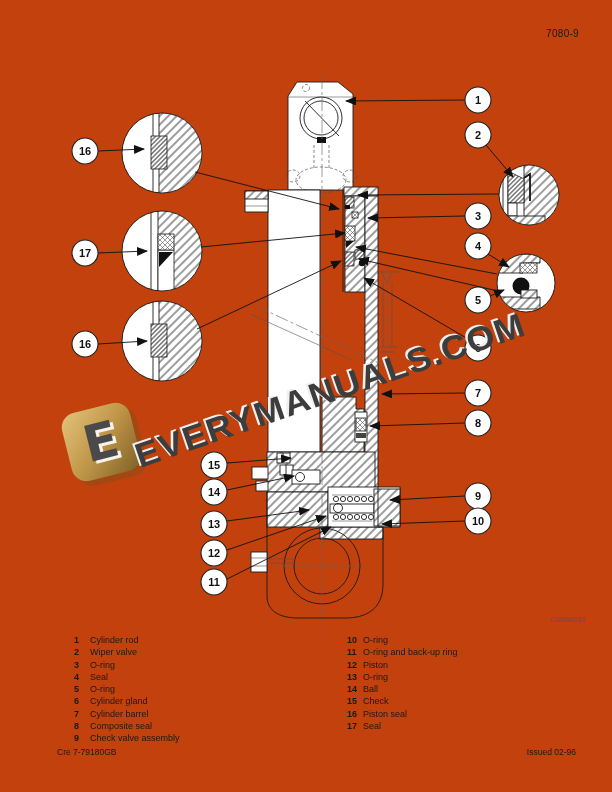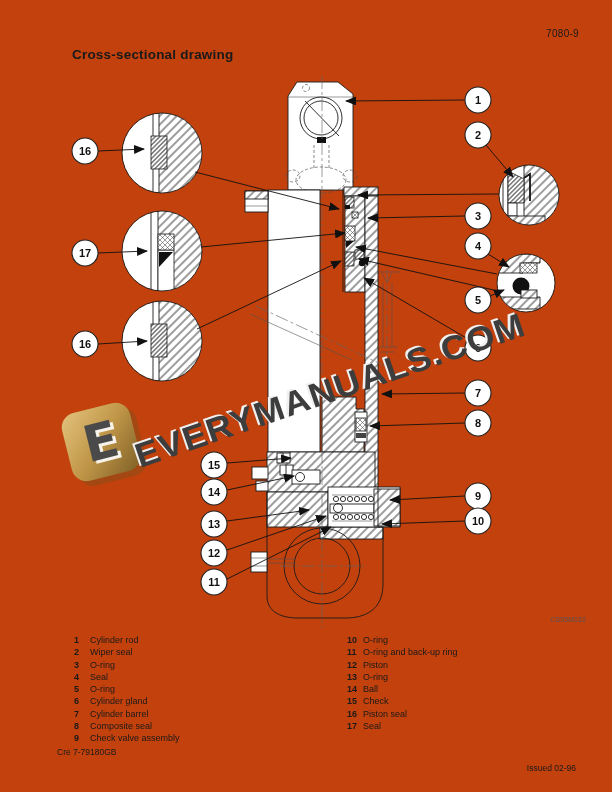--- a/index.html
+++ b/index.html
@@ -8,21 +8,21 @@
   .page-number{position:absolute;top:28px;right:33px;font-size:10px;letter-spacing:0.3px;}
   .doc-title{position:absolute;top:47px;left:72px;font-size:13.5px;font-weight:bold;letter-spacing:0.2px;}
   .drawing-svg{position:absolute;top:0;left:0;}
   .legend{position:absolute;top:634px;left:0;width:612px;height:115px;}
   .leg-col{position:absolute;top:0;}
   .leg-row{display:flex;height:12.3px;line-height:12.3px;font-size:9px;}
   .leg-num{font-weight:bold;width:16px;flex:none;}
   .leg-label{white-space:nowrap;}
   .footer{position:absolute;top:747px;left:0;width:612px;font-size:8.5px;}
   .footer-left{position:absolute;left:57px;top:0;}
-  .footer-right{position:absolute;right:36px;top:16px;}
+  .footer-right{position:absolute;right:36px;top:0;}
   
   .ink{stroke:#1b1b1b;stroke-width:0.9;fill:none;}
   .inkw{stroke:#1b1b1b;stroke-width:0.9;fill:#fff;}
   .thin{stroke:#555;stroke-width:0.6;fill:none;}
   .dash{stroke:#555;stroke-width:0.7;fill:none;stroke-dasharray:3 2;}
   .cline{stroke:#666;stroke-width:0.65;fill:none;stroke-dasharray:13 3 3 3;}
   .hat{fill:url(#h1);stroke:#1b1b1b;stroke-width:0.9;}
   .hat2{fill:url(#h2);stroke:#1b1b1b;stroke-width:0.8;}
   .hatx{fill:url(#hx);stroke:#1b1b1b;stroke-width:0.8;}
   .blk{fill:#111;stroke:none;}
@@ -31,21 +31,20 @@
   .cn{font-family:"Liberation Sans","DejaVu Sans",sans-serif;font-weight:bold;font-size:11px;text-anchor:middle;fill:#111;}
   .wm{font-family:"Liberation Sans","DejaVu Sans",sans-serif;font-weight:bold;font-size:34px;letter-spacing:1px;}
   .figcode{font-family:"Liberation Sans","DejaVu Sans",sans-serif;font-size:6.8px;fill:#555;letter-spacing:0.2px;text-anchor:end;}
 </style>
 </head>
 <body>
 
 <div class="page">
 
   <div class="page-number">7080-9</div>
-  <div class="doc-title">Cross-sectional drawing</div>
 
   <svg class="drawing-svg" width="612" height="792" viewBox="0 0 612 792" xmlns="http://www.w3.org/2000/svg">
     <defs>
       <pattern id="h1" width="6" height="6" patternUnits="userSpaceOnUse" patternTransform="rotate(45)">
         <rect width="6" height="6" fill="#fff"></rect>
         <line x1="3" y1="0" x2="3" y2="6" stroke="#3c3c3c" stroke-width="1"></line>
       </pattern>
       <pattern id="h2" width="3.2" height="3.2" patternUnits="userSpaceOnUse" patternTransform="rotate(45)">
         <rect width="3.2" height="3.2" fill="#fff"></rect>
         <line x1="1.6" y1="0" x2="1.6" y2="3.2" stroke="#333" stroke-width="1"></line>
@@ -354,21 +353,21 @@
   </svg>
 
   <div class="legend">
     <div class="leg-col" style="left:74px">
       <div class="leg-row">
           <span class="leg-num">1</span>
           <span class="leg-label">Cylinder rod</span>
         </div>
       <div class="leg-row">
           <span class="leg-num">2</span>
-          <span class="leg-label">Wiper seal</span>
+          <span class="leg-label">Wiper valve</span>
         </div>
       <div class="leg-row">
           <span class="leg-num">3</span>
           <span class="leg-label">O-ring</span>
         </div>
       <div class="leg-row">
           <span class="leg-num">4</span>
           <span class="leg-label">Seal</span>
         </div>
       <div class="leg-row">

